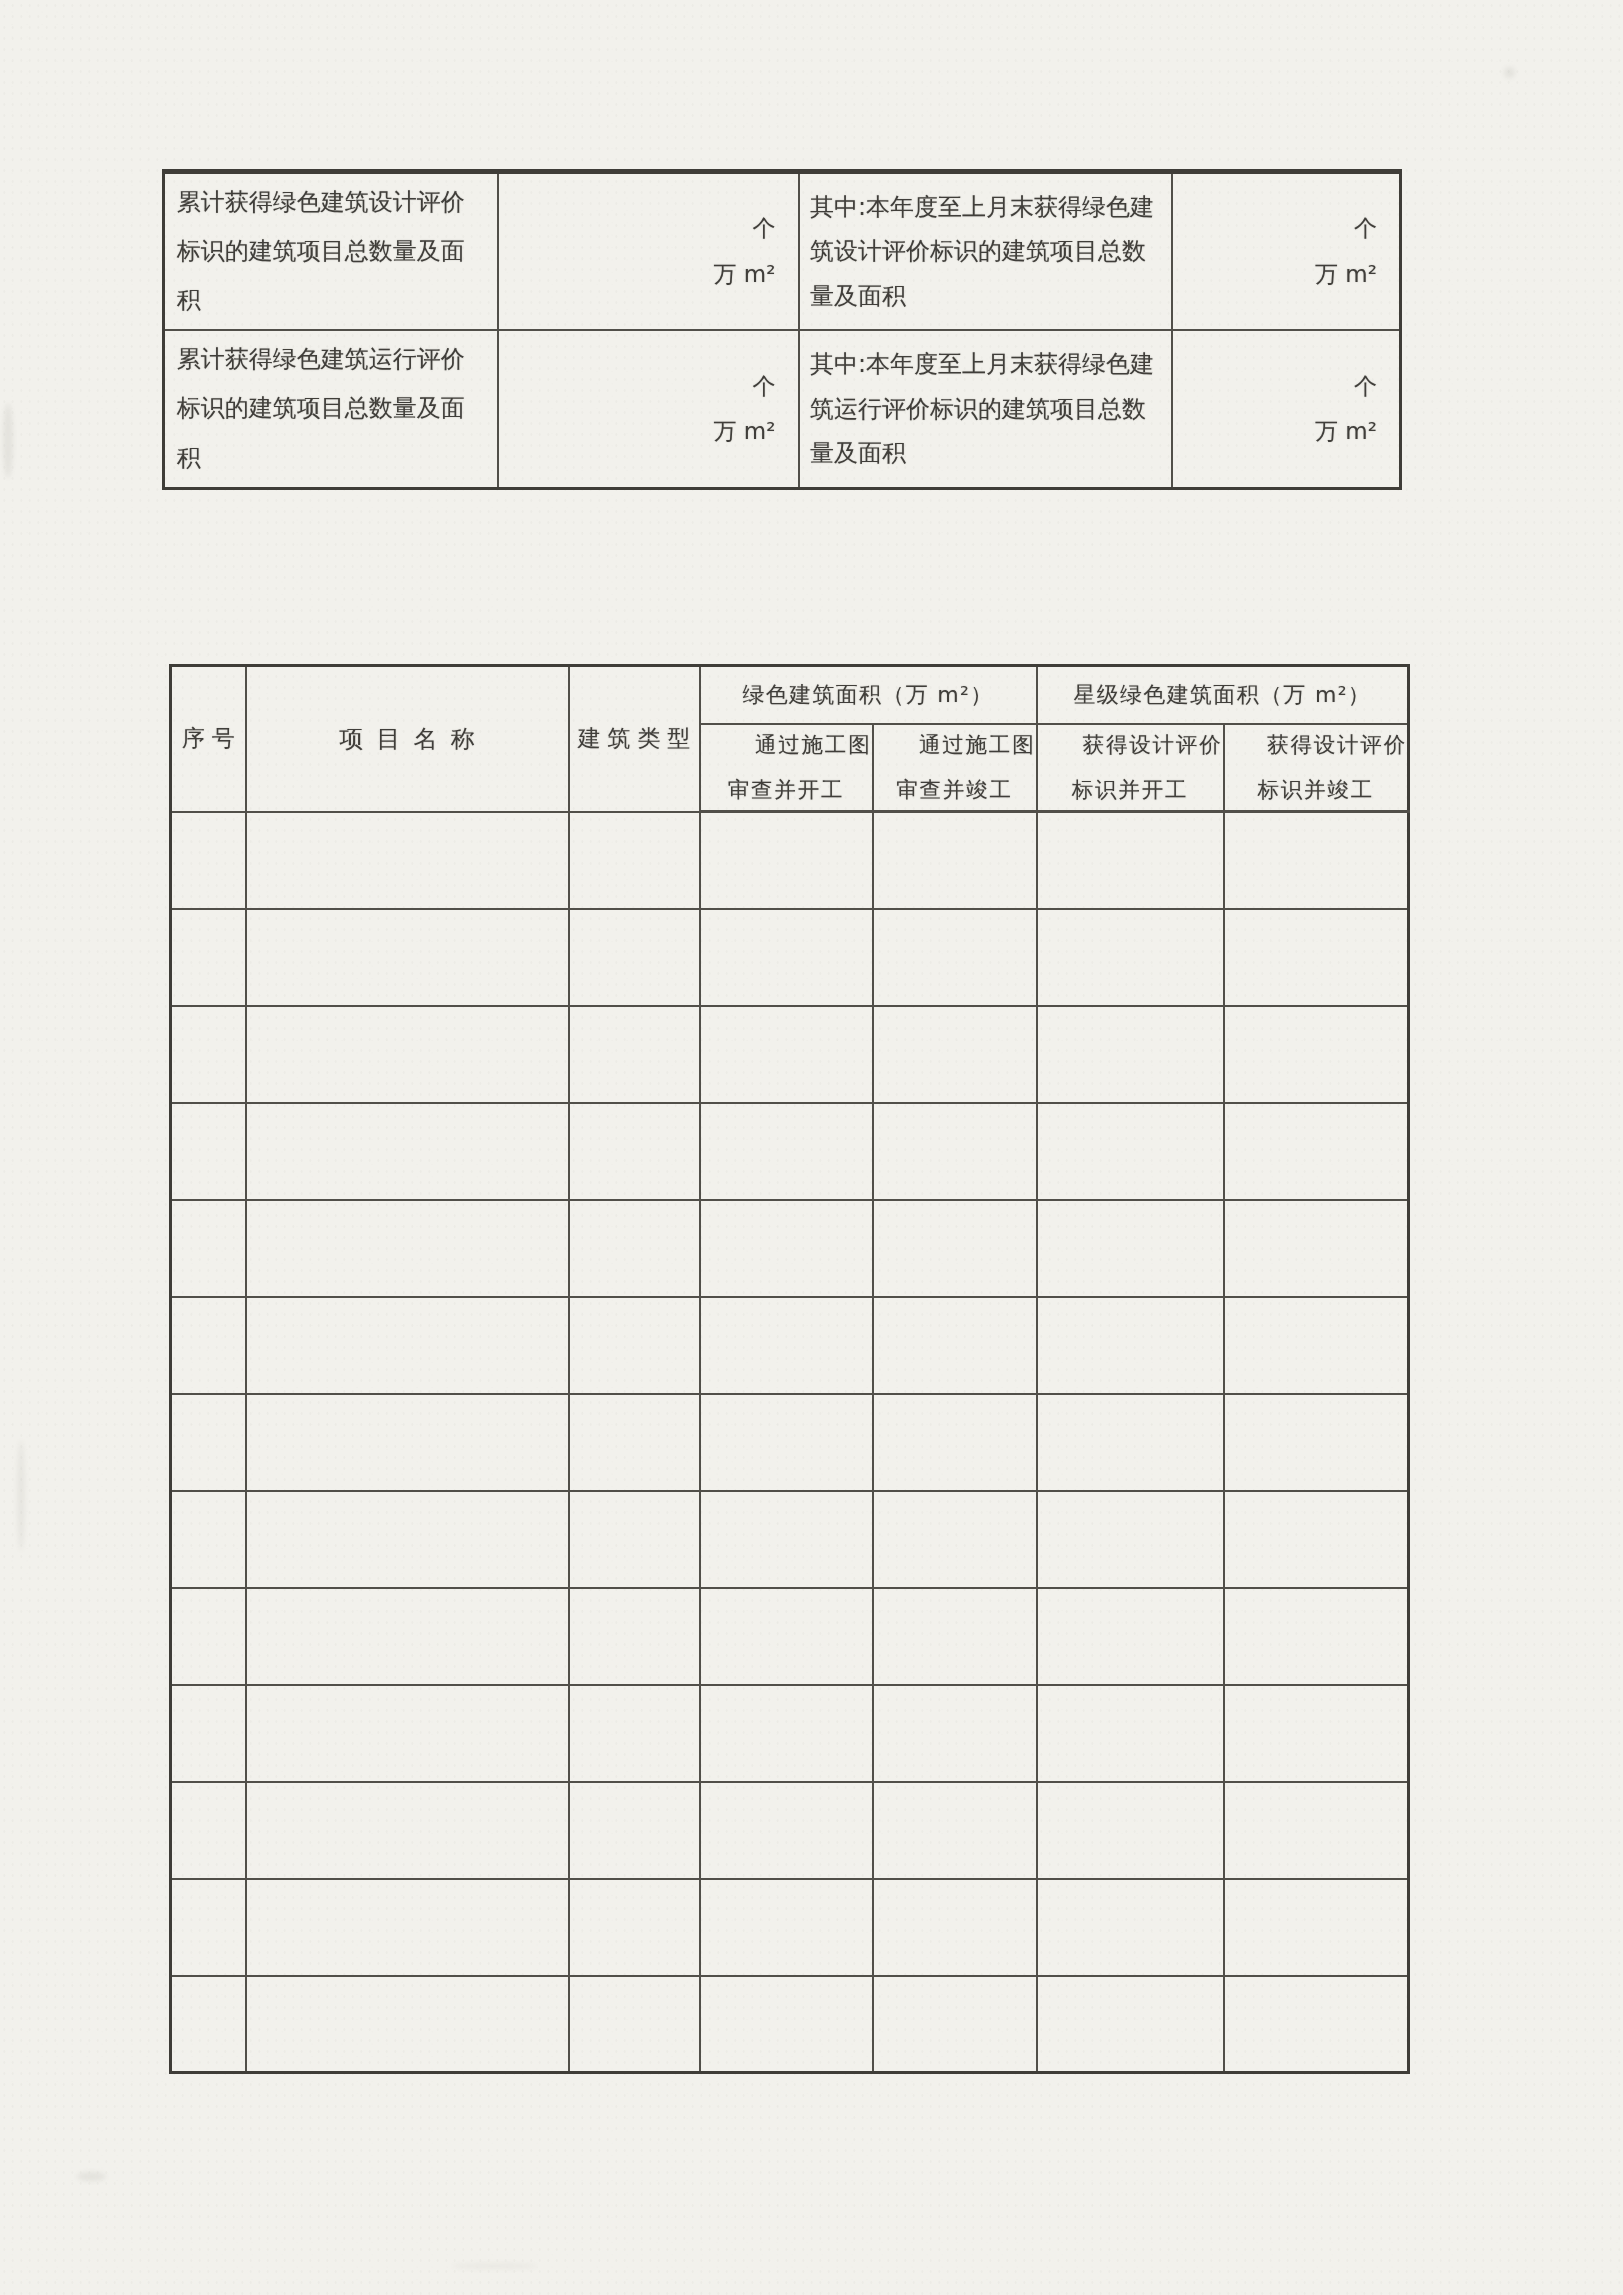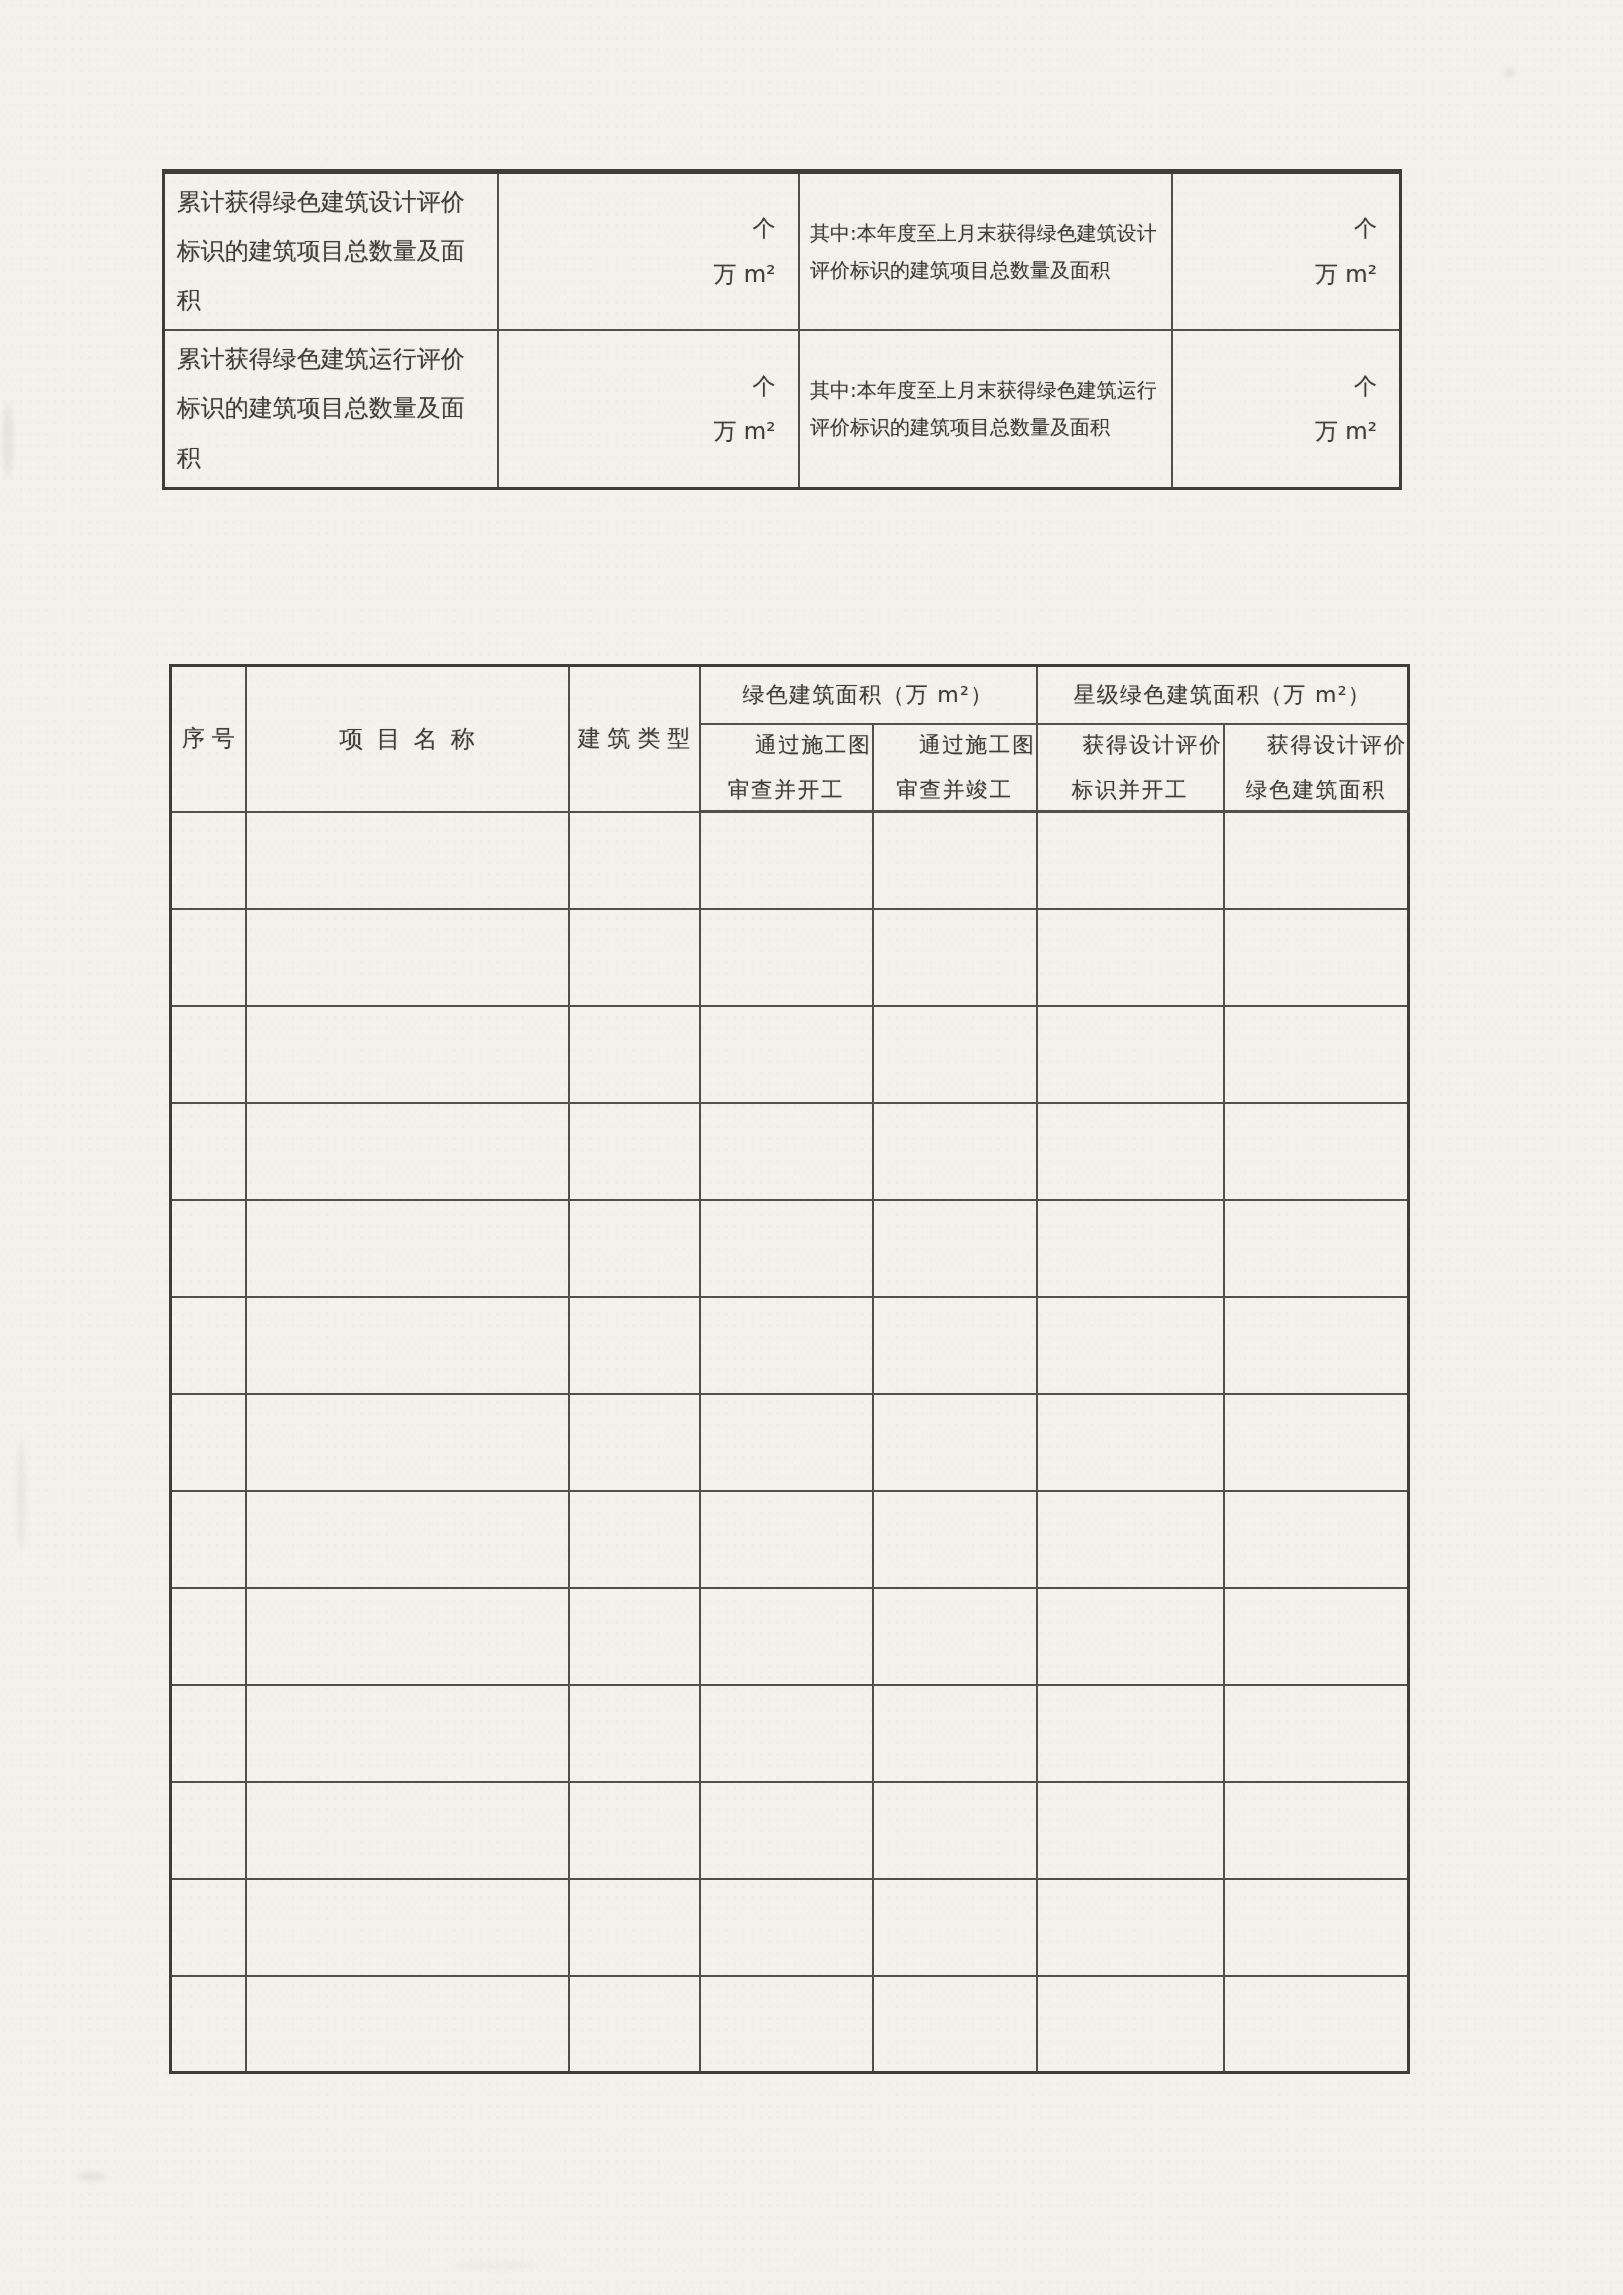--- a/index.html
+++ b/index.html
@@ -26,21 +26,21 @@
   }
   .summary td{ border:2.6px solid #514f49; vertical-align:middle; }
   .summary col.sc1{width:334px}
   .summary col.sc2{width:301px}
   .summary col.sc3{width:373px}
   .summary col.sc4{width:229px}
   .summary tr.r1{height:124px}
   .summary tr.r2{height:131px}
   .summary tr.r3{height:135px}
   .label-cell{ font-size:24px; line-height:2.05; padding:3.9px 7.9px 3.9px 11.8px; text-align:left; }
-  .detail-cell{ font-size:20px; line-height:1.85; padding:3.9px 7.9px 3.9px 10.5px; text-align:left; }
+  .detail-cell{ font-size:24px; line-height:1.85; padding:3.9px 7.9px 3.9px 10.5px; text-align:left; }
   .unit-cell{ }
   .unit-stack{ text-align:right; padding-right:21px; font-size:23px; }
   .unit-stack .u-count{ margin-bottom:14.4px; }
   .merged-cell{ }
   .merged-inner{ display:flex; justify-content:space-between; align-items:center; padding:0 19.6px 0 18.3px; }
   .merged-inner .u-count{ font-size:23px; transform:translateY(-7.9px); }
   .u-stack2{ display:flex; flex-direction:column; align-items:center; font-size:23px; line-height:1.0; }
   .u-stack2 span{ display:block; }
   .u-stack2 .a1{ margin-bottom:18.3px; }
 
@@ -160,21 +160,21 @@
         <th class="th-sub">
           <div class="l1">通过施工图</div>
           <div class="l2">审查并竣工</div>
         </th>
         <th class="th-sub">
           <div class="l1">获得设计评价</div>
           <div class="l2">标识并开工</div>
         </th>
         <th class="th-sub">
           <div class="l1">获得设计评价</div>
-          <div class="l2">绿色建筑面积</div>
+          <div class="l2">标识并竣工</div>
         </th>
       </tr>
     </thead>
     <tbody>
         <tr>
           <td></td>
           <td></td>
           <td></td>
           <td></td>
           <td></td>

